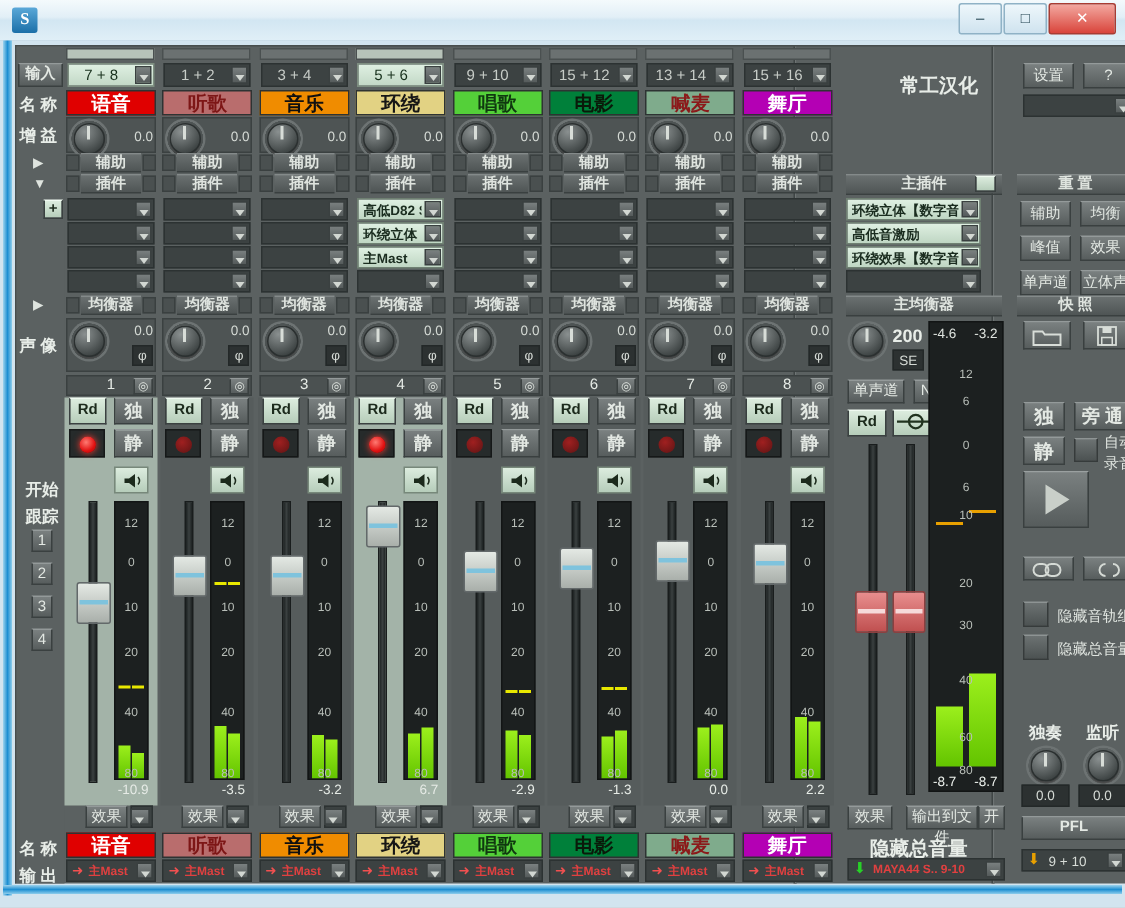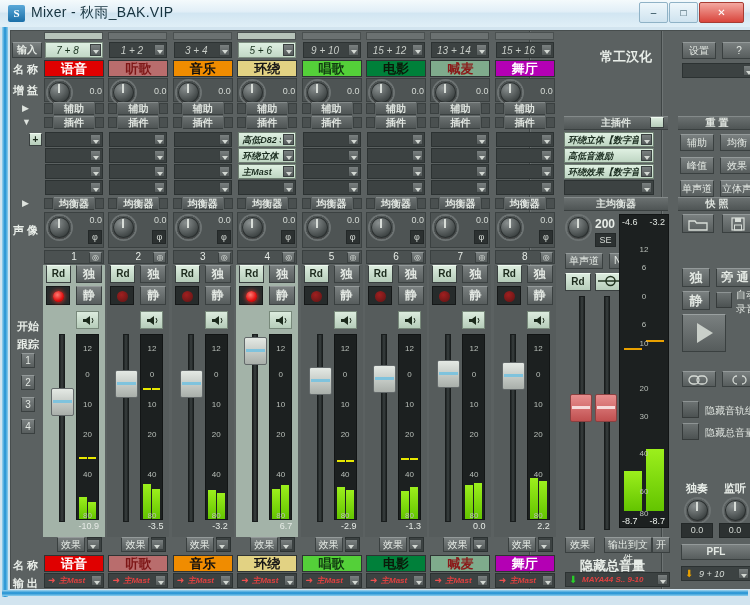--- a/index.html
+++ b/index.html
@@ -42,21 +42,21 @@
   .hdr{position:absolute;background:linear-gradient(to bottom,#6a7070,#4f5555);color:#dfe4df;
     font-size:10px;font-weight:bold;text-align:center;box-sizing:border-box;border-top:1px solid #848a8a;
     border-bottom:1px solid #3a4040;}
   .combo{position:absolute;background:#3c4242;border:1px solid #2c3232;box-sizing:border-box;
     color:#c8cdc8;font-size:9px;}
   .combo .arw{position:absolute;right:1px;top:1px;bottom:1px;width:11px;
     background:linear-gradient(to bottom,#7a8080,#555b5b);border:1px solid #3a4040;box-sizing:border-box;}
   .combo .arw:after{content:"";position:absolute;left:2px;top:5px;border-left:3px solid transparent;
     border-right:3px solid transparent;border-top:4px solid #d2d7d2;}
   .combo .txt{position:absolute;left:3px;right:14px;top:0;bottom:0;line-height:14px;overflow:hidden;
-    white-space:nowrap;font-style:italic;}
+    white-space:nowrap;}
   .combo.light{background:linear-gradient(to bottom,#dff0e2,#c2d8c6);color:#17301c;border-color:#7d8e80;}
   .combo.plug{background:linear-gradient(to bottom,#dff0e2,#bfd6c3);color:#1a2c1f;border-color:#6f8072;
     font-weight:bold;}
   .knob{position:absolute;width:21px;height:21px;border-radius:50%;
     background:radial-gradient(circle at 36% 28%,#8a9090,#3a4040 75%);
     box-shadow:inset 0 0 0 1px #2b3030,0 1px 1px #444;}
   .knob:after{content:"";position:absolute;left:9px;top:2px;width:2px;height:9px;background:#d8ddd8;}
   .knobticks{position:absolute;width:27px;height:27px;border-radius:50%;
     background:radial-gradient(circle,transparent 62%,#6d7373 63%,#6d7373 72%,transparent 73%);}
   .valbox{position:absolute;background:#2c3131;border:1px solid #232828;color:#d5dad5;font-size:9px;
@@ -133,21 +133,20 @@
   .lbl{position:absolute;color:#dfe4df;font-size:10px;}
   .lblb{position:absolute;color:#e8ede8;font-size:11px;font-weight:bold;}
 </style>
 </head>
 <body>
 
 <div class="app">
 
   <div class="titlebar">
     <div class="tb-icon">S</div>
-    <div class="tb-title">Mixer -  秋雨_BAK.VIP</div>
     <div class="tb-btns">
       <div class="tb-btn">–</div>
       <div class="tb-btn">□</div>
       <div class="tb-btn close">✕</div>
     </div>
   </div>
 
   <div class="frame"></div>
   <div class="fr-left"></div>
   <div class="fr-bottom"></div>

